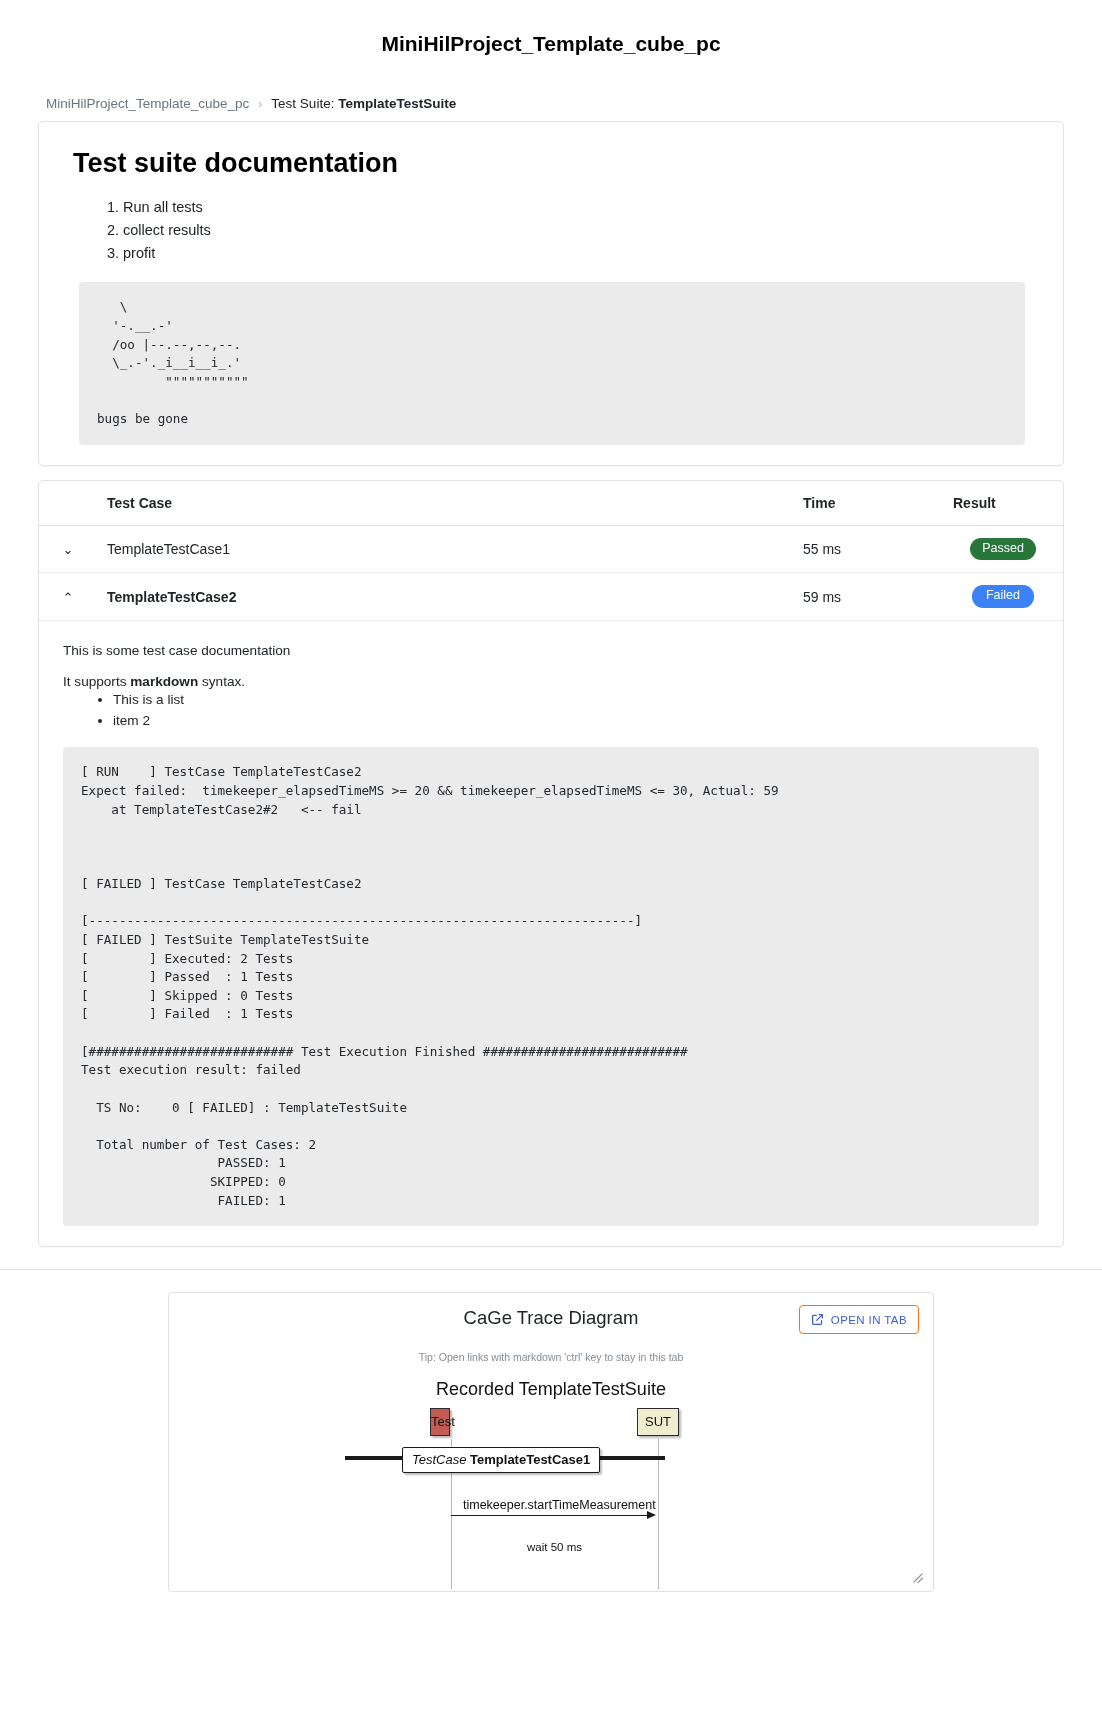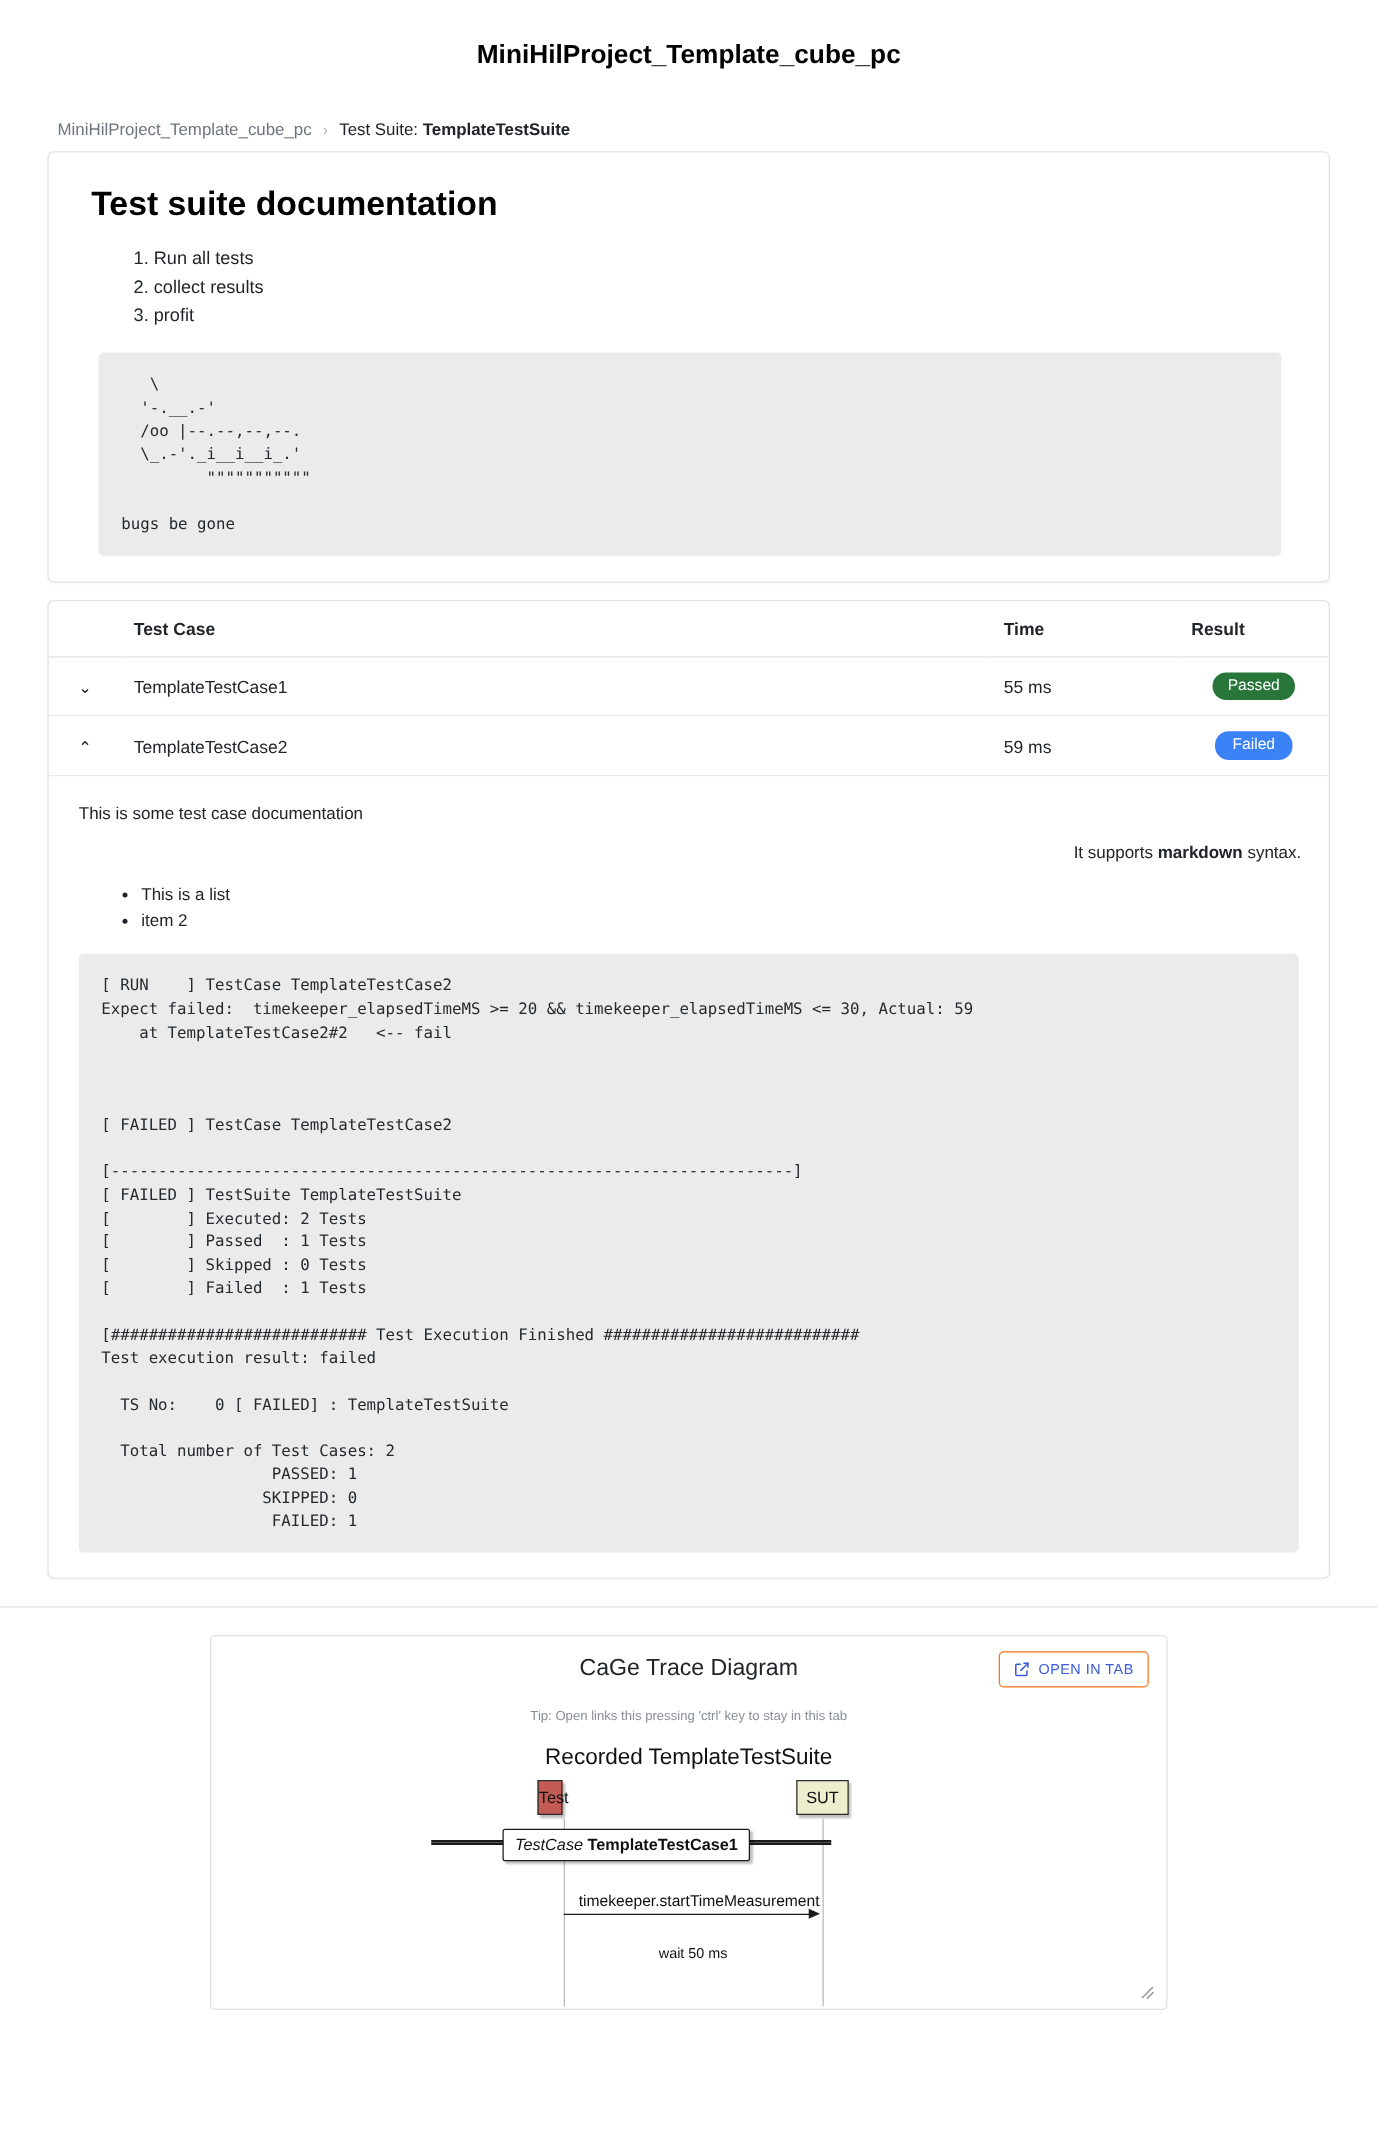--- a/index.html
+++ b/index.html
@@ -132,21 +132,21 @@
   table.tc-table tbody td {
     padding: 12px 10px;
     border-bottom: 1px solid #e9ecef;
     vertical-align: middle;
   }
   td.cell-toggle { text-align: center; width: 58px; }
   td.cell-name { color: #212529; }
   td.cell-time { color: #212529; width: 150px; }
   td.cell-result { text-align: center; width: 120px; }
 
-  tr.row-expanded td.cell-name { font-weight: normal; }
+  tr.row-expanded td.cell-name { font-weight: bold; }
 
   .chev {
     display: inline-block;
     font-size: 13px;
     color: #212529;
     cursor: pointer;
     line-height: 1;
     font-family: "DejaVu Sans", sans-serif;
   }
 
@@ -165,21 +165,21 @@
 
   
   .detail-wrap {
     padding: 16px 22px 20px 22px;
   }
   .detail-text {
     font-size: 13.6px;
     color: #212529;
     margin: 6px 0 16px 2px;
   }
-  .detail-text.tight { margin-bottom: 16px; text-align: right; }
+  .detail-text.tight { margin-bottom: 0; }
   .detail-list {
     margin: 0 0 16px 0;
     padding-left: 52px;
     font-size: 13.6px;
     line-height: 1.55;
     color: #212529;
   }
   .log-block {
     margin: 0 2px;
   }
@@ -471,21 +471,21 @@
             <svg width="13" height="13" viewBox="0 0 16 16" fill="none" stroke="#3b5bdb" stroke-width="1.5" stroke-linecap="round" stroke-linejoin="round">
               <path d="M13 9.5V13a1 1 0 0 1-1 1H3a1 1 0 0 1-1-1V4a1 1 0 0 1 1-1h3.5"></path>
               <path d="M10 2h4v4"></path>
               <path d="M7 9l7-7"></path>
             </svg>
           </span>
           <span>OPEN IN TAB</span>
         </button>
       </div>
 
-      <div class="trace-tip">Tip: Open links this pressing 'ctrl' key to stay in this tab</div>
+      <div class="trace-tip">Tip: Open links with markdown 'ctrl' key to stay in this tab</div>
       <div class="trace-subtitle">Recorded TemplateTestSuite</div>
 
       <div class="seq">
         <div class="lifeline-box ll-test">Test</div>
         <div class="lifeline-box ll-sut">SUT</div>
         <div class="lifeline ll-test-line"></div>
         <div class="lifeline ll-sut-line"></div>
 
         <div class="msg-bar"></div>
         <div class="msg-label"><i>TestCase</i> <b>TemplateTestCase1</b></div>

